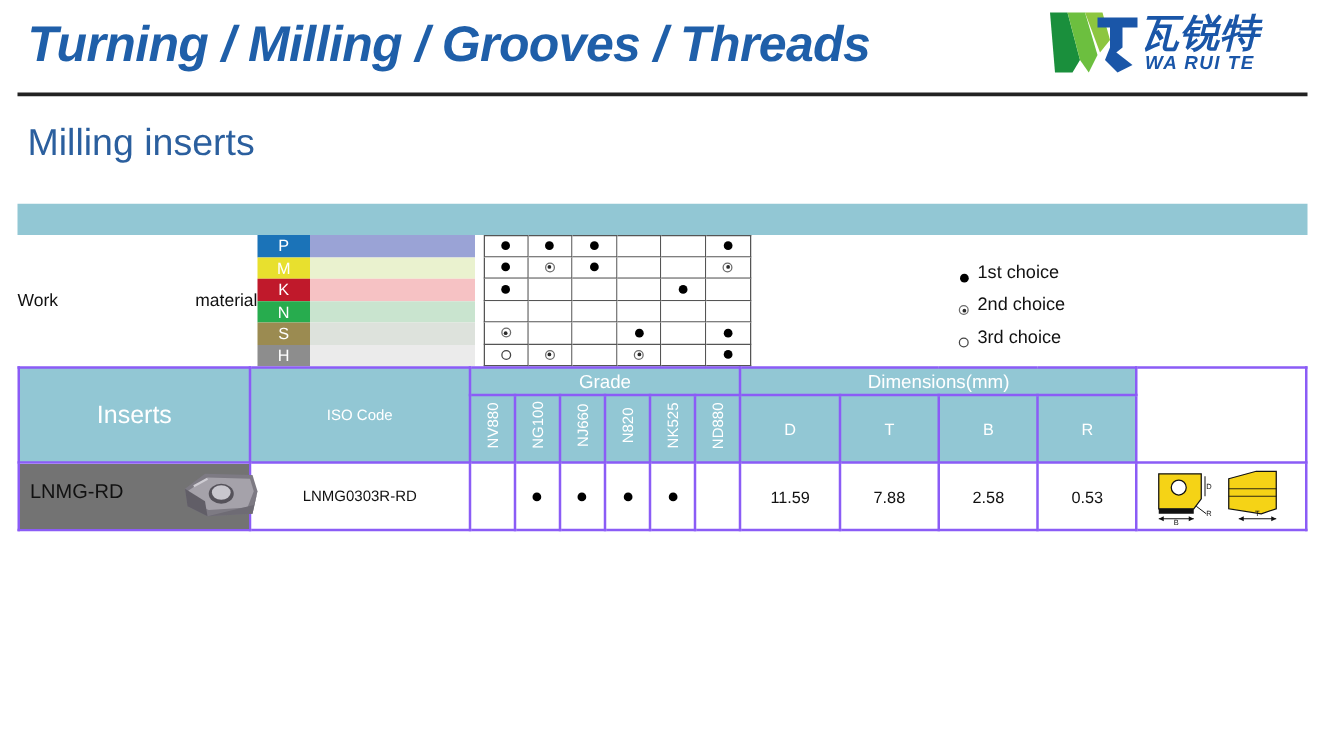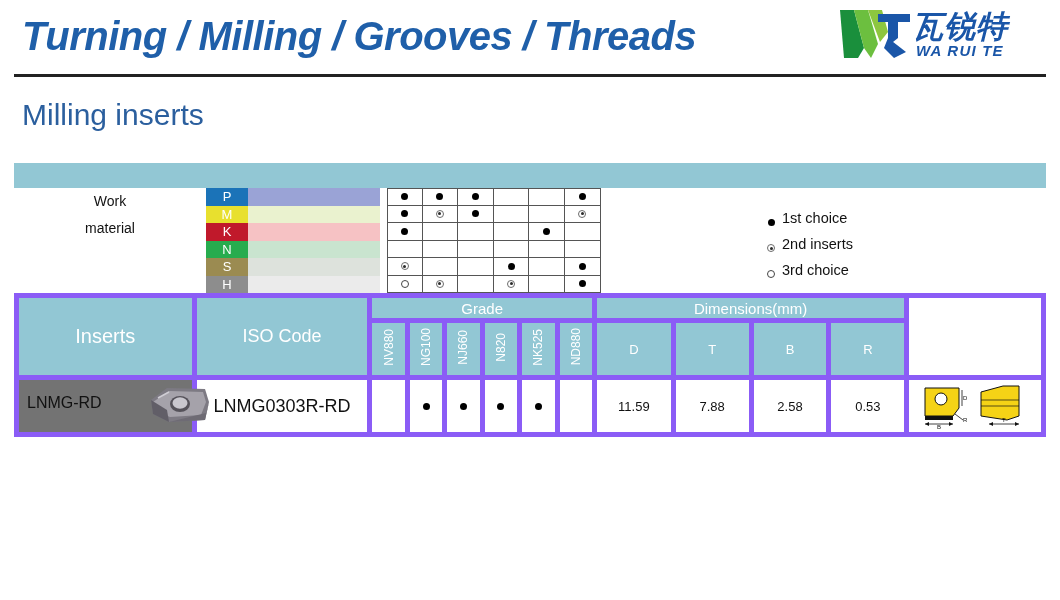--- a/index.html
+++ b/index.html
@@ -39,21 +39,21 @@
     font-size:30px;color:#2b5f9e;white-space:nowrap;
   }
 
   
   #banner{position:absolute;left:14px;top:163px;width:1032px;height:25px;background:#92c7d4;}
 
   
   #wm{position:absolute;left:14px;top:188px;width:1032px;height:105px;}
   #wm-label{
     position:absolute;left:0;top:0;width:192px;height:105px;
-    display:flex;flex-direction:column;align-items:center;justify-content:flex-start;
+    display:flex;flex-direction:row;align-items:center;justify-content:space-between;
     font-size:14px;color:#111;line-height:1.9;
   }
   .wm-row{position:absolute;left:192px;height:17.5px;width:840px;}
   .wm-code{
     position:absolute;left:0;top:0;width:42px;height:17.5px;
     color:#ffffff;font-size:13px;display:flex;align-items:center;justify-content:center;
     box-sizing:border-box;
   }
   .wm-band{position:absolute;left:42px;top:0;width:132px;height:17.5px;}
   .wm-cells{position:absolute;left:181px;top:0;height:17.5px;display:flex;}
@@ -76,40 +76,40 @@
   .g3{width:8px;height:8px;border-radius:50%;border:1.3px solid #444;background:#fff;display:block;box-sizing:border-box;}
 
   
   #legend{position:absolute;left:760px;top:200px;}
   .lg-item{display:flex;align-items:flex-end;height:26px;}
   .lg-mark{width:22px;display:flex;align-items:center;justify-content:center;}
   .lg-text{font-size:14.5px;color:#111;}
 
   
   #tbl{position:absolute;left:14px;top:293px;width:1032px;border-collapse:collapse;}
-  #tbl td,#tbl th{border:5px solid #8b5cf6;padding:0;}
+  #tbl td,#tbl th{border:2px solid #8b5cf6;padding:0;}
   .hdr{background:#92c7d4;color:#ffffff;font-weight:normal;text-align:center;}
   .hdr-main{font-size:20px;}
   .hdr-group{font-size:15px;height:20px;}
   .vtxt{
     writing-mode:vertical-rl;transform:rotate(180deg);
     font-size:12px;color:#ffffff;white-space:nowrap;
     display:inline-block;
   }
   .grade-col{width:35.6px;height:52px;vertical-align:middle;text-align:center;}
   .data-cell{height:52px;text-align:center;vertical-align:middle;font-size:13px;color:#111;background:#fff;margin-top:23px;}
   .dot-cell{height:52px;text-align:center;vertical-align:middle;background:#fff;}
   .dot-cell .g1{margin:0 auto;}
 
   #cell-inserts{width:192px;height:52px;}
   #insert-name{
     position:absolute;left:8px;top:14px;font-size:16px;color:#111;white-space:nowrap;
   }
   #insert-photo{position:absolute;left:128px;top:2px;width:66px;height:46px;}
-  .iso-cell{width:181px;font-size:18px;}
+  .iso-cell{width:181px;font-size:12px;}
   .dim-cell{width:81px;font-size:13px;}
   .draw-cell{width:135px;height:52px;text-align:center;vertical-align:middle;background:#fff;}
   #drawing-svg{display:block;margin:0 auto;}
 </style>
 </head>
 <body>
 
 <div id="header">
   <div id="header-title">Turning / Milling / Grooves / Threads</div>
 
@@ -251,21 +251,21 @@
     <div class="lg-item">
       <span class="lg-mark">
         <span class="g1"></span>
       </span>
       <span class="lg-text">1st choice</span>
     </div>
     <div class="lg-item">
       <span class="lg-mark">
         <span class="g2"></span>
       </span>
-      <span class="lg-text">2nd inserts</span>
+      <span class="lg-text">2nd choice</span>
     </div>
     <div class="lg-item">
       <span class="lg-mark">
         <span class="g3"></span>
       </span>
       <span class="lg-text">3rd choice</span>
     </div>
   </div>
 
 <table id="tbl">

